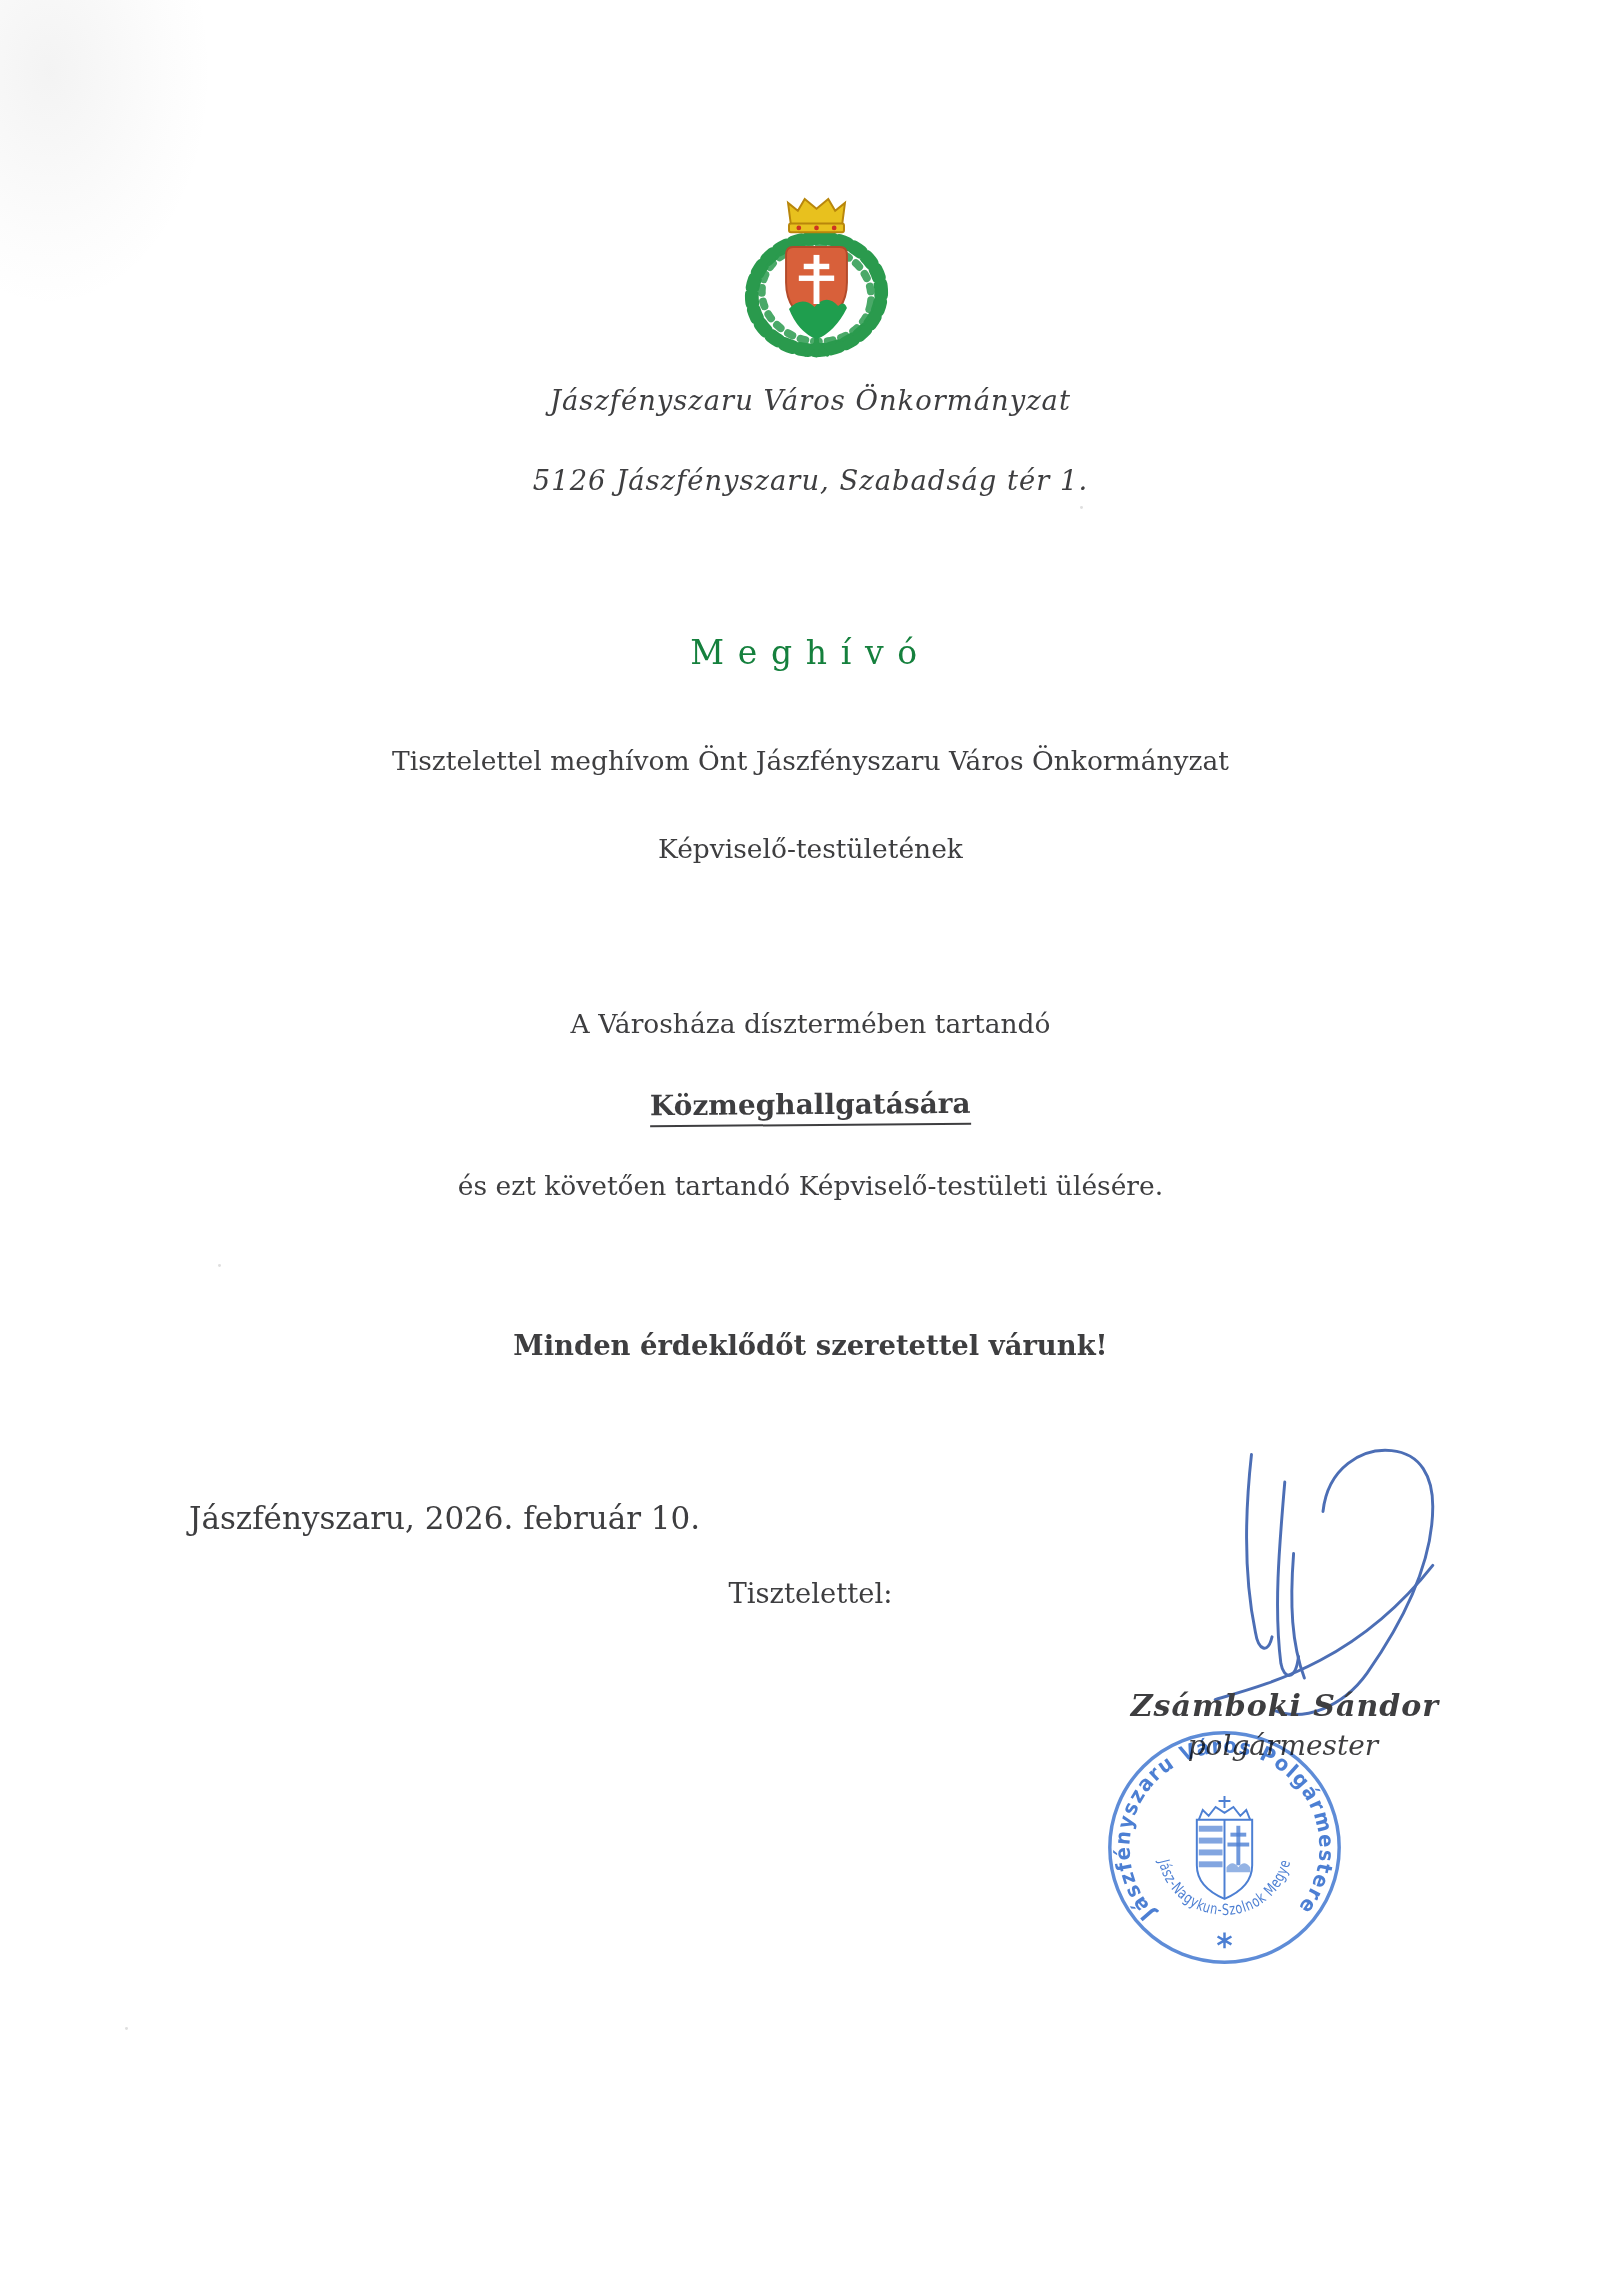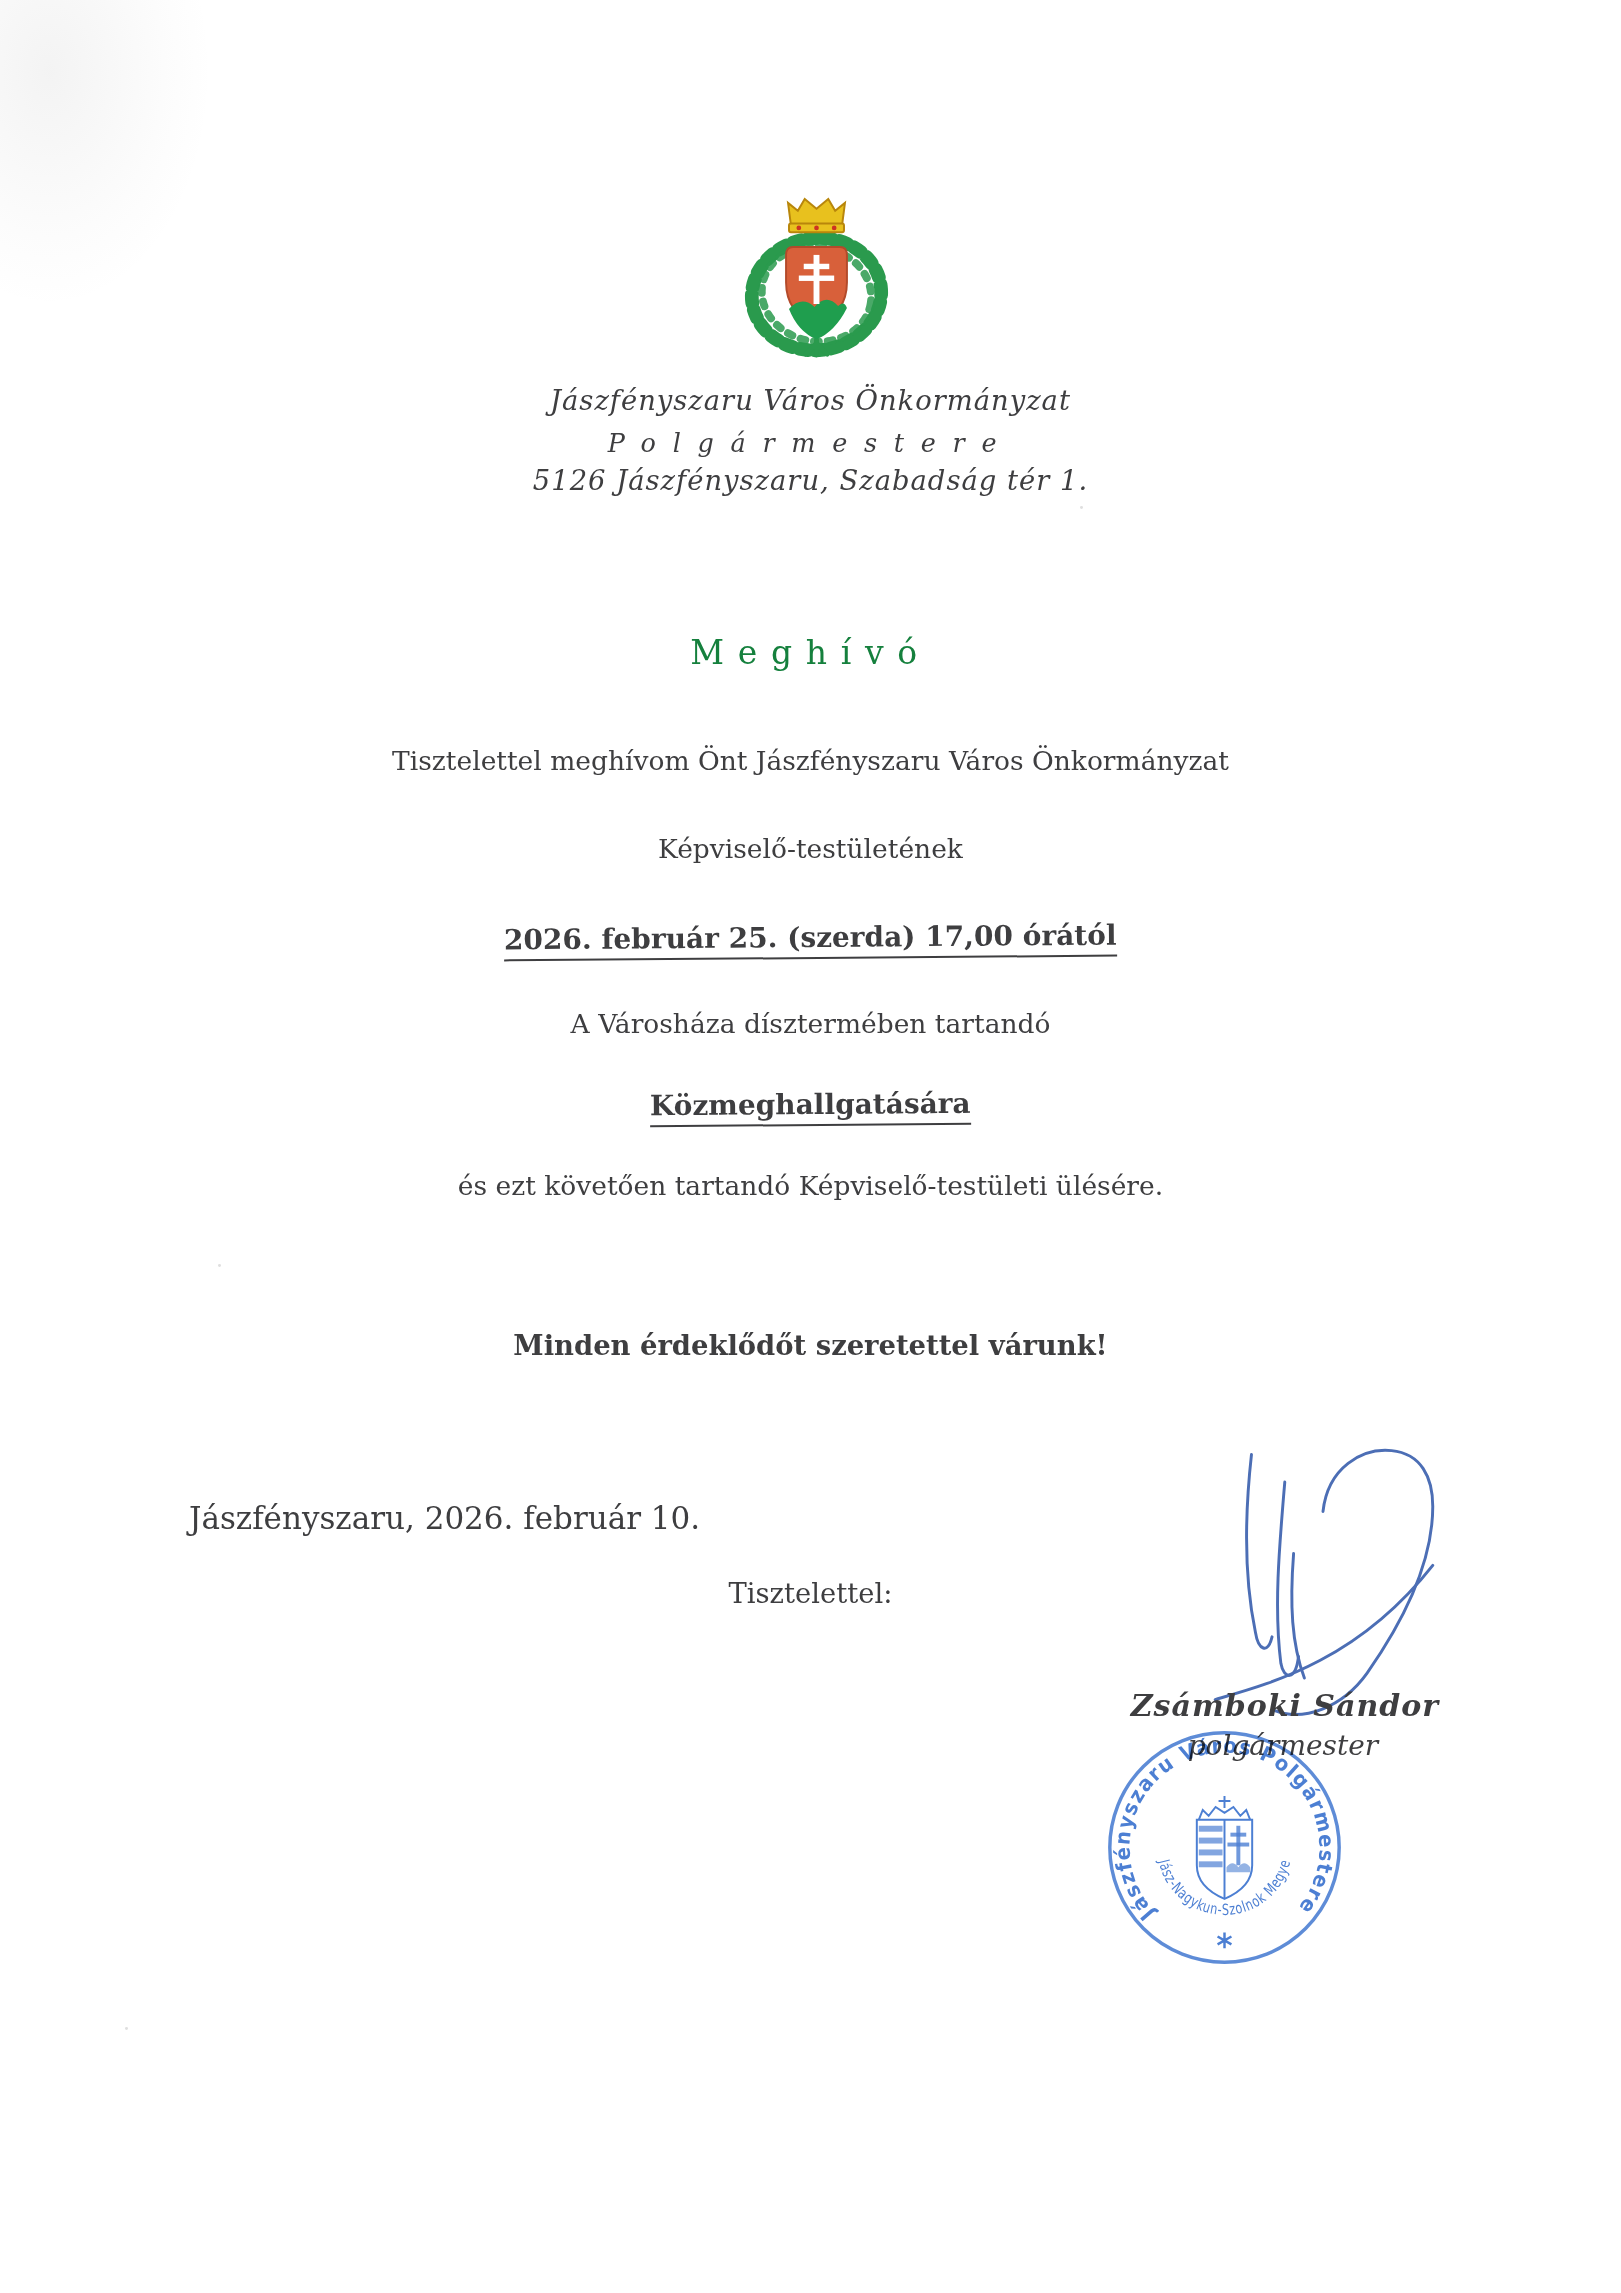--- a/index.html
+++ b/index.html
@@ -69,28 +69,26 @@
     <path d="M64,52 q-7,0 -7,8 v28 q0,31 31,44 q31,-13 31,-44 v-28 q0,-8 -7,-8 z" fill="var(--shield-red,#d8603a)" stroke="var(--shield-edge,#b34a2a)" stroke-width="2"></path>
 
     <path d="M60,115 q13,-14 26,-2 q12,-14 24,-1 q6,-6 9,2 q-12,24 -31,32 q-19,-8 -28,-31 z" fill="var(--hill-green,#1f9e4e)"></path>
 
     <rect x="85" y="60" width="6" height="50" fill="var(--cross-white,#ffffff)"></rect>
     <rect x="75" y="69" width="26" height="5.5" fill="var(--cross-white,#ffffff)"></rect>
     <rect x="70" y="81" width="36" height="5.5" fill="var(--cross-white,#ffffff)"></rect>
   </svg>
 
   <div class="hdr hdr-org">Jászfényszaru Város Önkormányzat</div>
-  <div class="hdr hdr-role">Polgármestere</div>
   <div class="hdr hdr-addr">5126 Jászfényszaru, Szabadság tér 1.</div>
 
   <div class="title-line">Meghívó</div>
 
   <div class="bodyline l1">Tisztelettel meghívom Önt Jászfényszaru Város Önkormányzat</div>
   <div class="bodyline l2">Képviselő-testületének</div>
-  <div class="bodyline l3"><span class="u-ink">2026. február 25. (szerda) 17,00 órától</span></div>
   <div class="bodyline l4">A Városháza dísztermében tartandó</div>
   <div class="bodyline l5"><span class="u-ink">Közmeghallgatására</span></div>
   <div class="bodyline l6">és ezt követően tartandó Képviselő-testületi ülésére.</div>
   <div class="bodyline l7">Minden érdeklődőt szeretettel várunk!</div>
 
   <div class="dateline">Jászfényszaru, 2026. február 10.</div>
   <div class="closing">Tisztelettel:</div>
 
   <svg class="signature" viewBox="0 0 300 322" aria-hidden="true">
     <g fill="none" stroke="var(--signature-blue,#2d55a8)" stroke-width="3" stroke-linecap="round" opacity="0.85">

